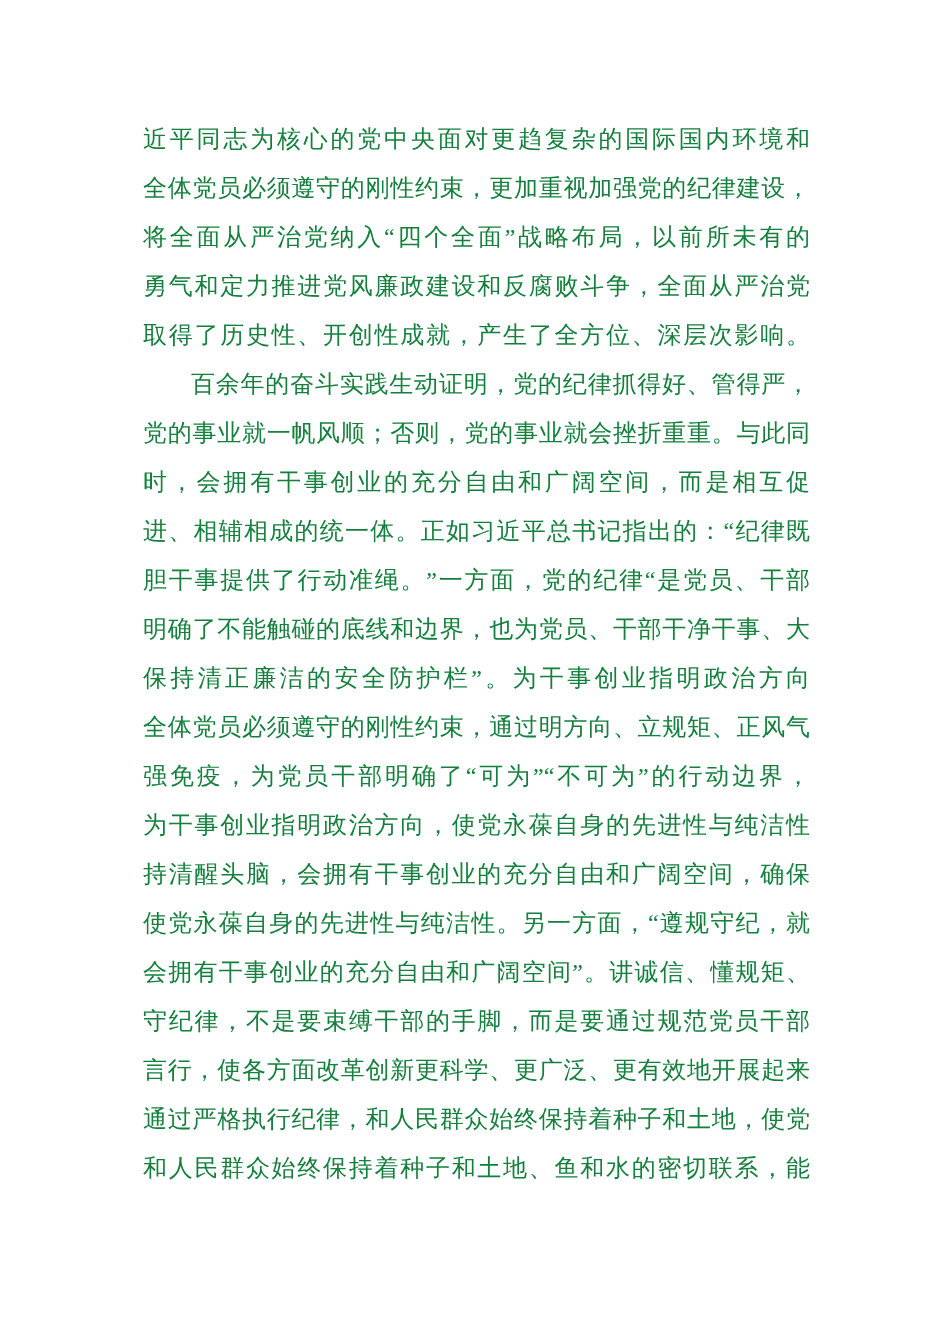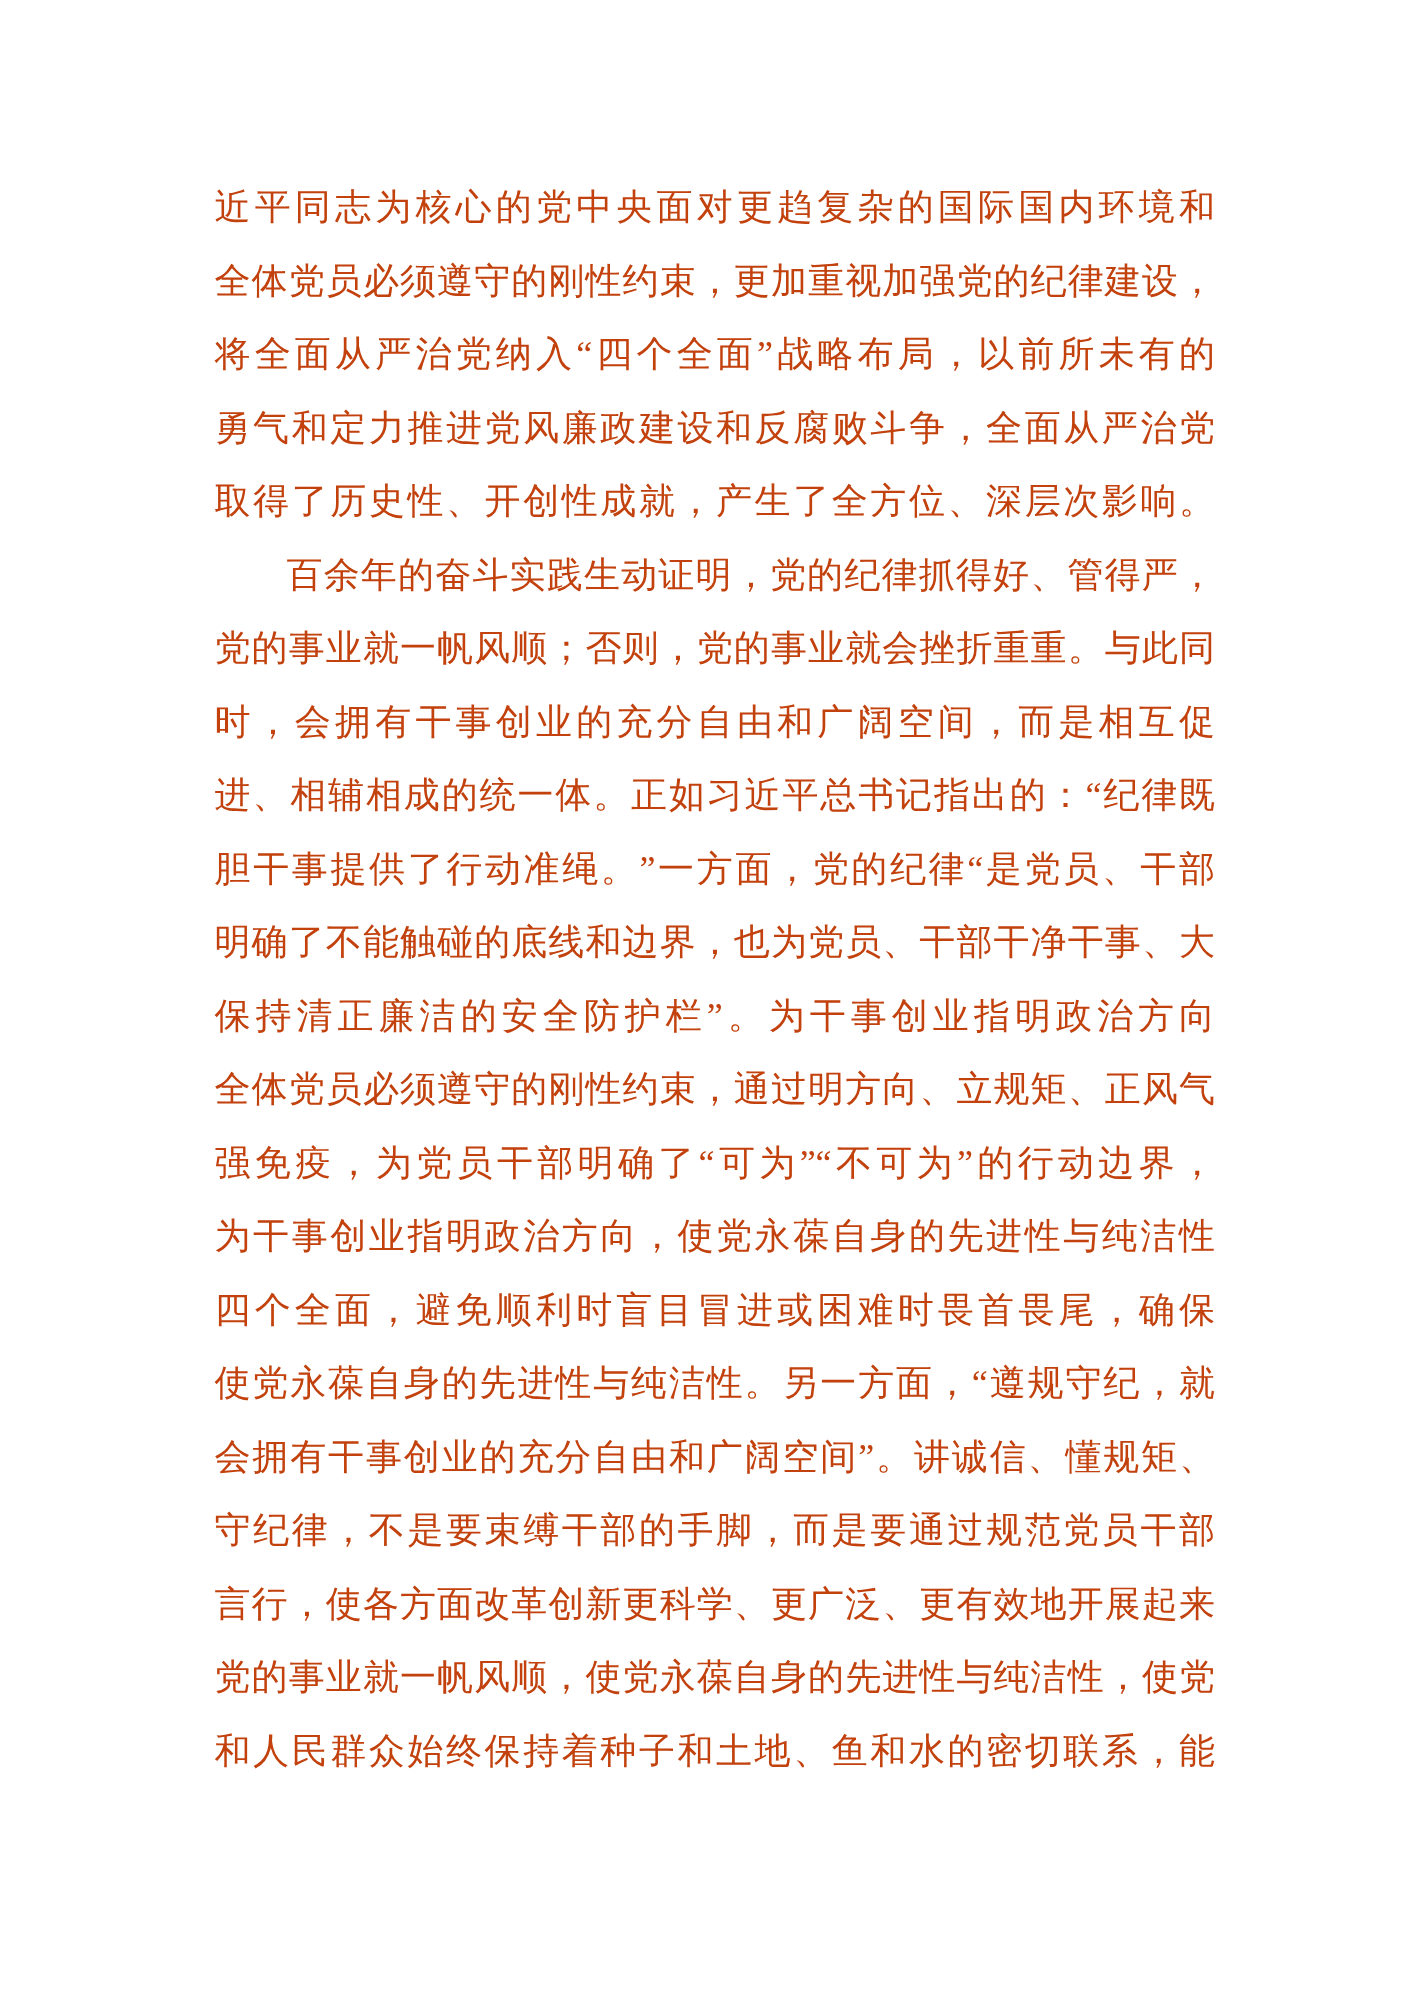--- a/index.html
+++ b/index.html
@@ -33,37 +33,37 @@
     overflow: hidden;
   }
   .text-line--indent {
     text-indent: 2em;
   }
 </style>
 </head>
 <body>
 
 <div class="page">
-  <div class="doc-body" id="doc-body" style="color: #c2410c;">
+  <div class="doc-body" id="doc-body" style="color: #15803d;">
       <div class="text-line">近平同志为核心的党中央面对更趋复杂的国际国内环境和</div>
       <div class="text-line">全体党员必须遵守的刚性约束，更加重视加强党的纪律建设，</div>
       <div class="text-line">将全面从严治党纳入“四个全面”战略布局，以前所未有的</div>
       <div class="text-line">勇气和定力推进党风廉政建设和反腐败斗争，全面从严治党</div>
       <div class="text-line">取得了历史性、开创性成就，产生了全方位、深层次影响。</div>
       <div class="text-line text-line--indent">百余年的奋斗实践生动证明，党的纪律抓得好、管得严，</div>
       <div class="text-line">党的事业就一帆风顺；否则，党的事业就会挫折重重。与此同</div>
       <div class="text-line">时，会拥有干事创业的充分自由和广阔空间，而是相互促</div>
       <div class="text-line">进、相辅相成的统一体。正如习近平总书记指出的：“纪律既</div>
       <div class="text-line">胆干事提供了行动准绳。”一方面，党的纪律“是党员、干部</div>
       <div class="text-line">明确了不能触碰的底线和边界，也为党员、干部干净干事、大</div>
       <div class="text-line">保持清正廉洁的安全防护栏”。为干事创业指明政治方向</div>
       <div class="text-line">全体党员必须遵守的刚性约束，通过明方向、立规矩、正风气</div>
       <div class="text-line">强免疫，为党员干部明确了“可为”“不可为”的行动边界，</div>
       <div class="text-line">为干事创业指明政治方向，使党永葆自身的先进性与纯洁性</div>
-      <div class="text-line">四个全面，避免顺利时盲目冒进或困难时畏首畏尾，确保</div>
+      <div class="text-line">持清醒头脑，会拥有干事创业的充分自由和广阔空间，确保</div>
       <div class="text-line">使党永葆自身的先进性与纯洁性。另一方面，“遵规守纪，就</div>
       <div class="text-line">会拥有干事创业的充分自由和广阔空间”。讲诚信、懂规矩、</div>
       <div class="text-line">守纪律，不是要束缚干部的手脚，而是要通过规范党员干部</div>
       <div class="text-line">言行，使各方面改革创新更科学、更广泛、更有效地开展起来</div>
-      <div class="text-line">党的事业就一帆风顺，使党永葆自身的先进性与纯洁性，使党</div>
+      <div class="text-line">通过严格执行纪律，和人民群众始终保持着种子和土地，使党</div>
       <div class="text-line">和人民群众始终保持着种子和土地、鱼和水的密切联系，能</div>
     </div>
 </div>
 
 </body></html>

